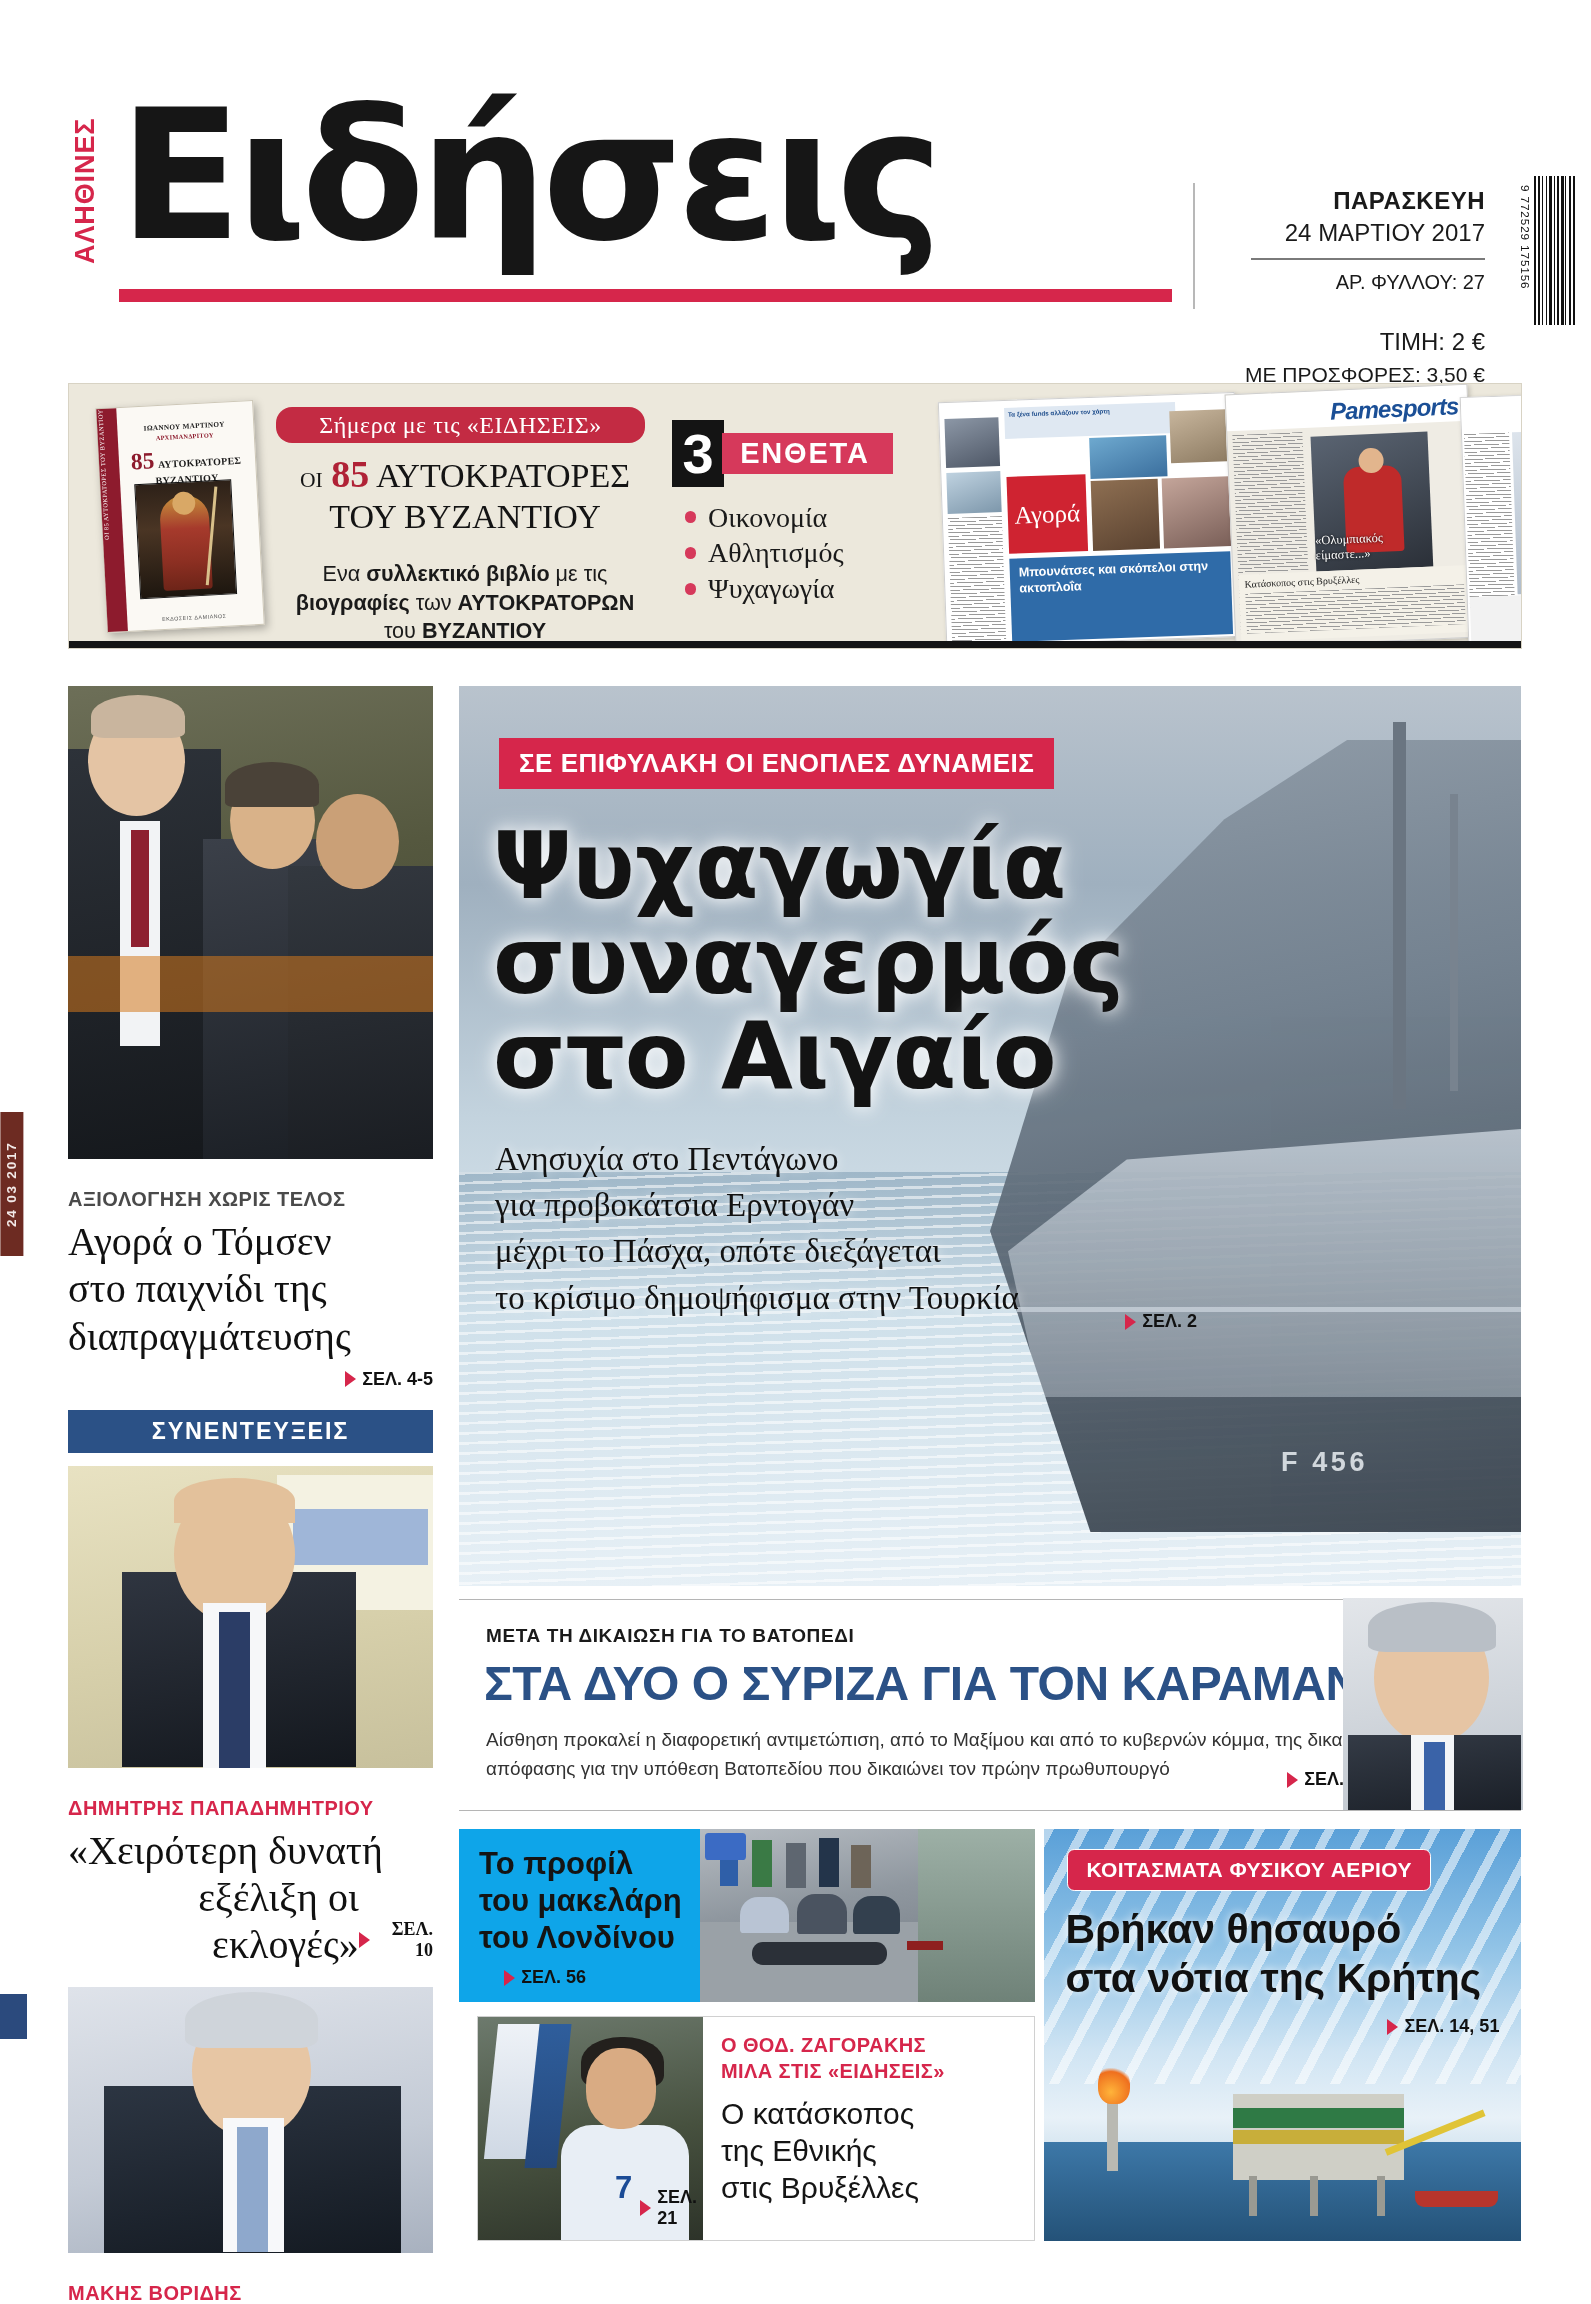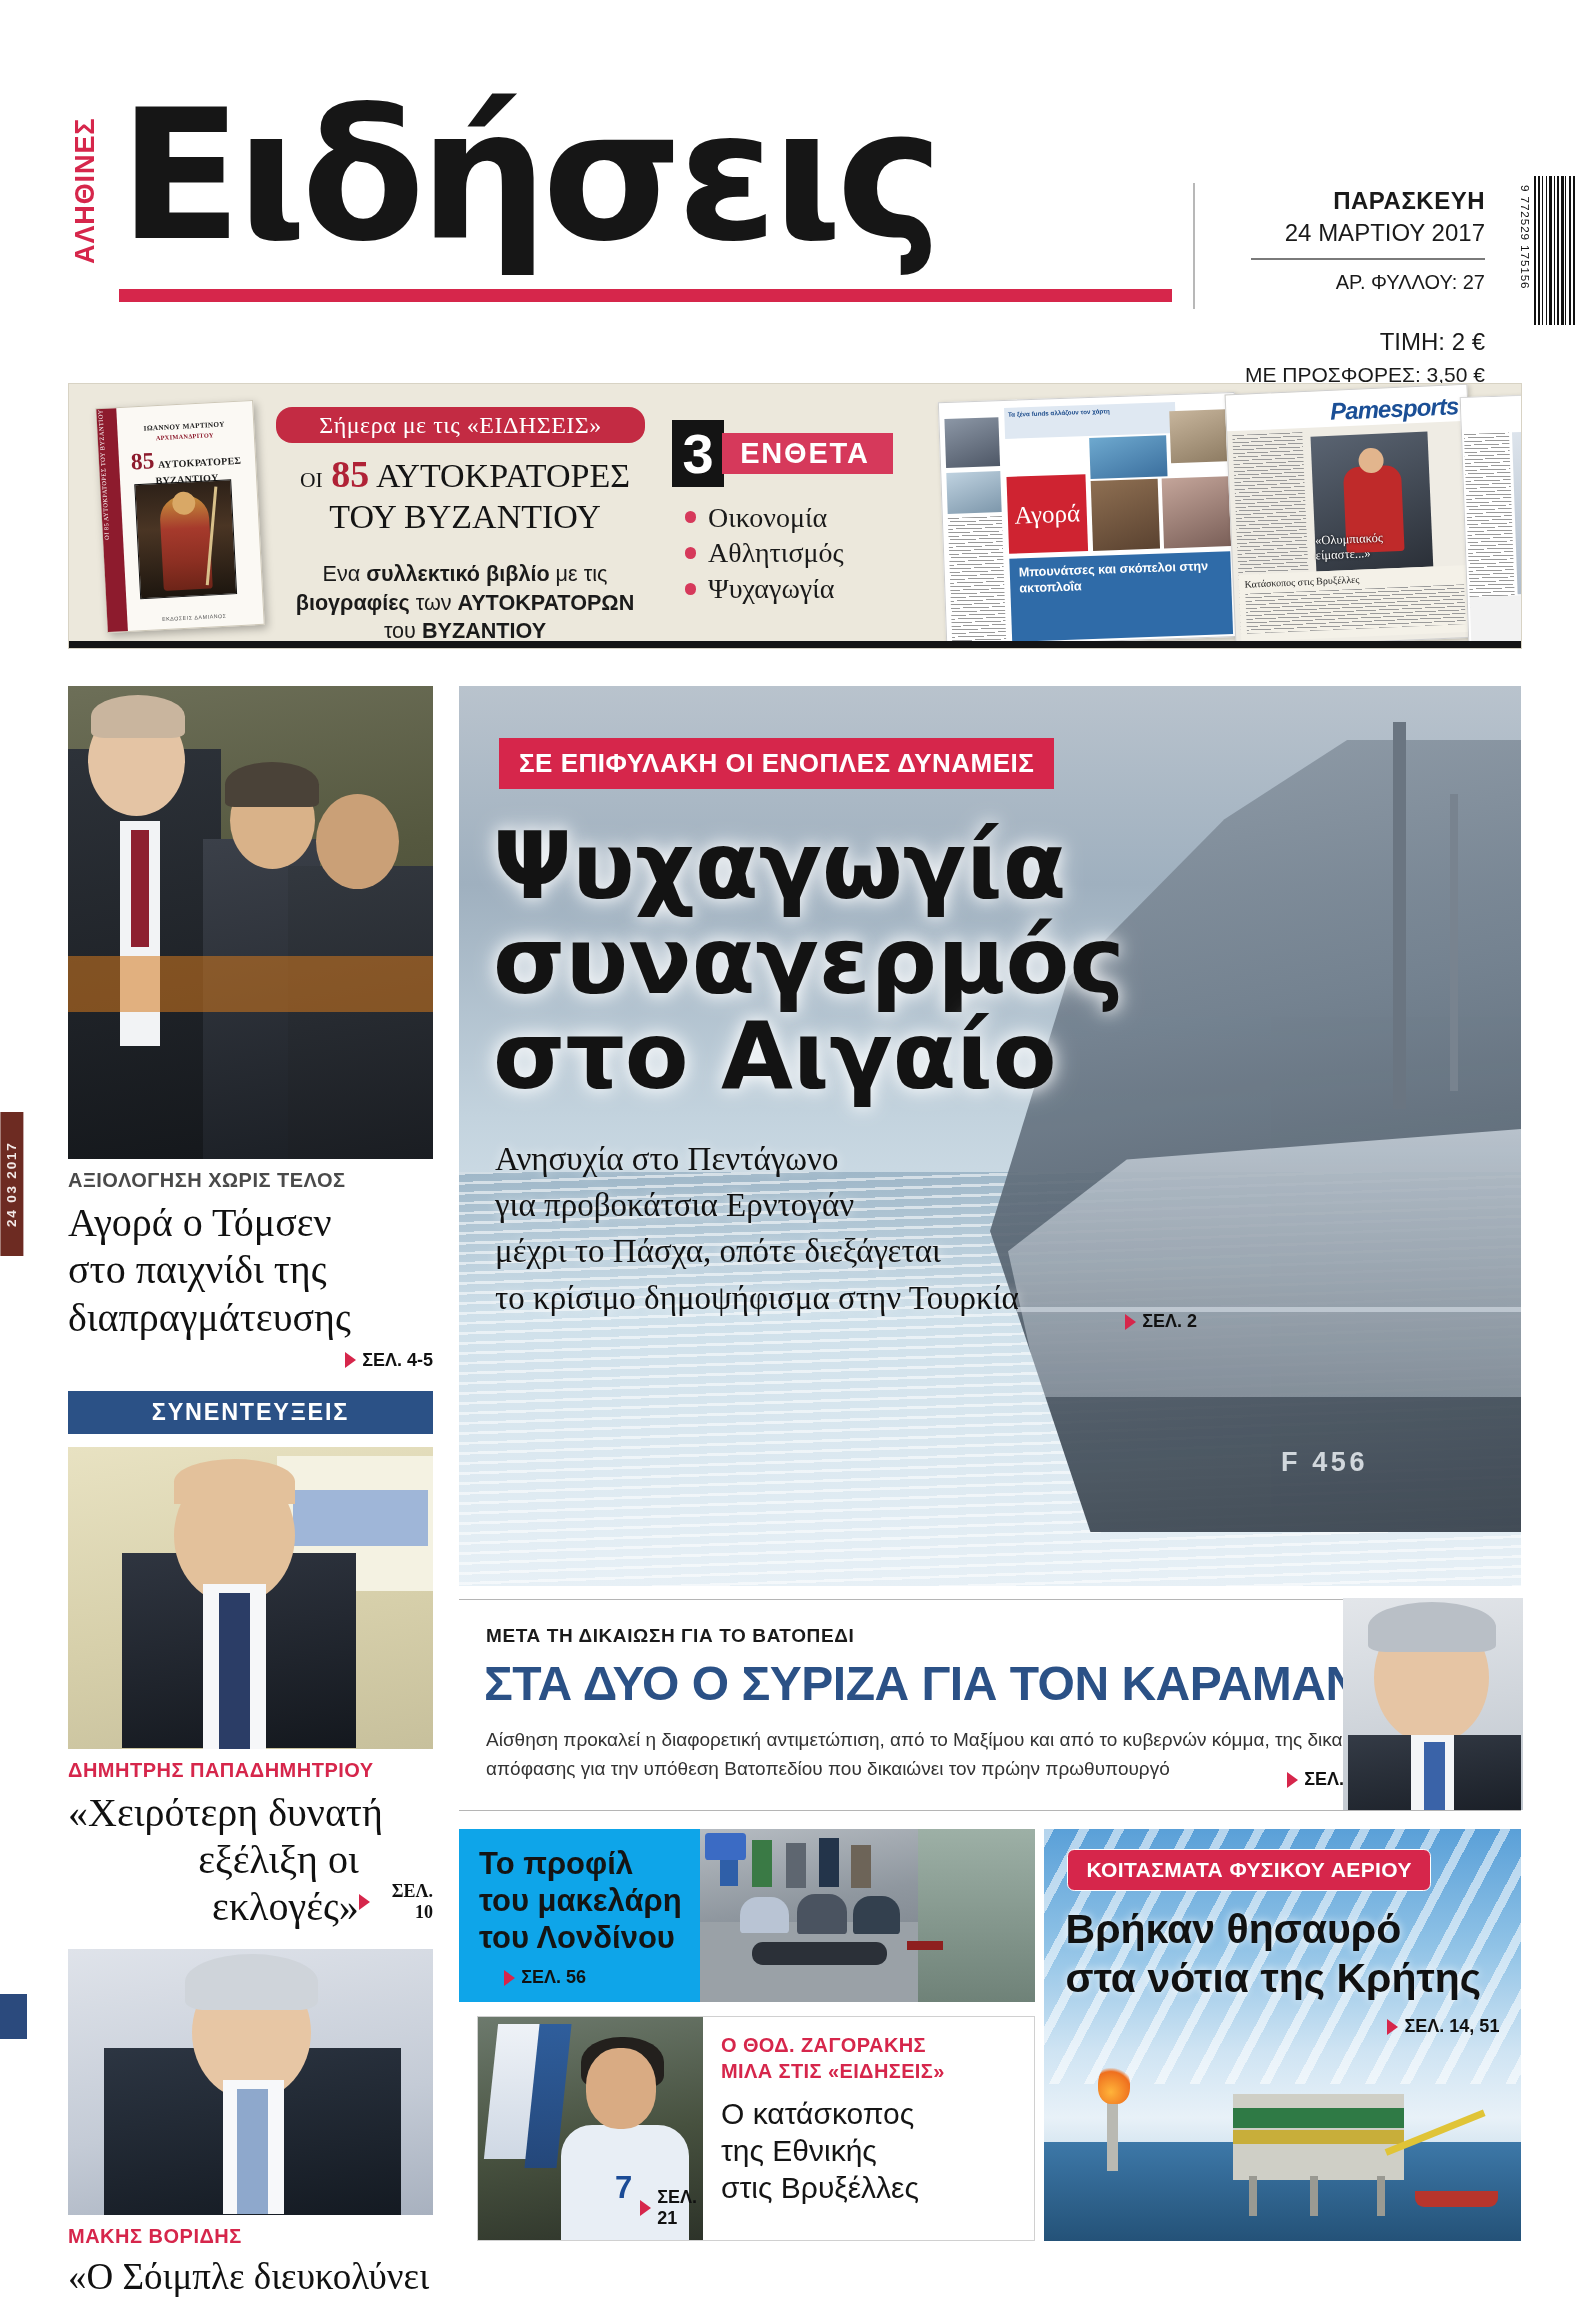--- a/index.html
+++ b/index.html
@@ -184,21 +184,21 @@
   .wk-cap { position:absolute; left:18px; top:202px; width:180px; text-align:center; color:#fff; font-family:"Liberation Serif", serif; font-size:11.7px; text-shadow:0 0 3.6px #000; line-height:1.25;}
   .wk-l1 { position:absolute; left:1.8px; top:36px; width:45px; bottom:36px; }
   .wk-bot { position:absolute; left:1.8px; right:1.8px; bottom:1.8px; height:47px; background:#f2f2f2;}
 
   .promo-botbar { position:absolute; left:0; bottom:-0.9px; width:100%; height:8px; background:#141414;}
 
   
   .leftcol { position:absolute; left:68px; top:686px; width:365px; }
   .lc-photo1 { width:365px; height:473px; overflow:hidden; position:relative;
      background:linear-gradient(170deg,#6d6f58 0%,#55583f 40%,#3c3f2c 100%); }
-  .kicker { font-size:20px; font-weight:800; color:#4a4a4a; letter-spacing:0.5px; margin-top:10px; }
+  .kicker { font-size:20px; font-weight:800; color:#4a4a4a; letter-spacing:0.5px; margin-top:29px; }
   .kicker.red { color:#d6264b; }
   .serif-head { font-family:"Liberation Serif", serif; font-size:40px; line-height:1.18; color:#111; margin-top:7.2px; }
   .sel { display:inline-flex; align-items:center; gap:6.3px; font-size:18px; font-weight:800; color:#111; }
   .sel .arrow { width:0; height:0; border-left:11.7px solid #d6264b; border-top:8px solid transparent; border-bottom:8px solid transparent; }
   .sel-row { text-align:right; margin-top:9px; }
 
   .sect-bar {
     margin-top:20px; height:43px; background:#2b5186; color:#fff;
     display:flex; align-items:center; justify-content:center;
     font-size:23.4px; font-weight:800; letter-spacing:1.8px;

